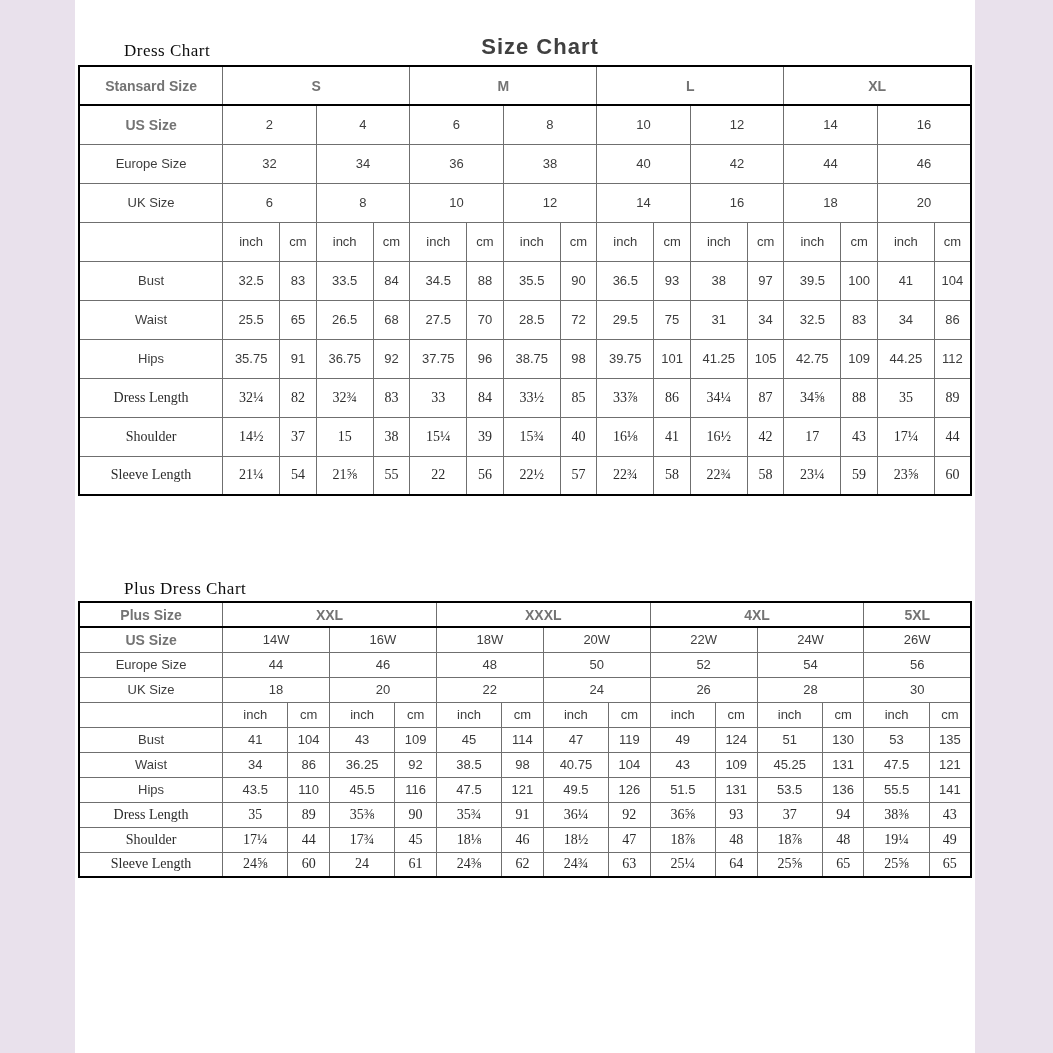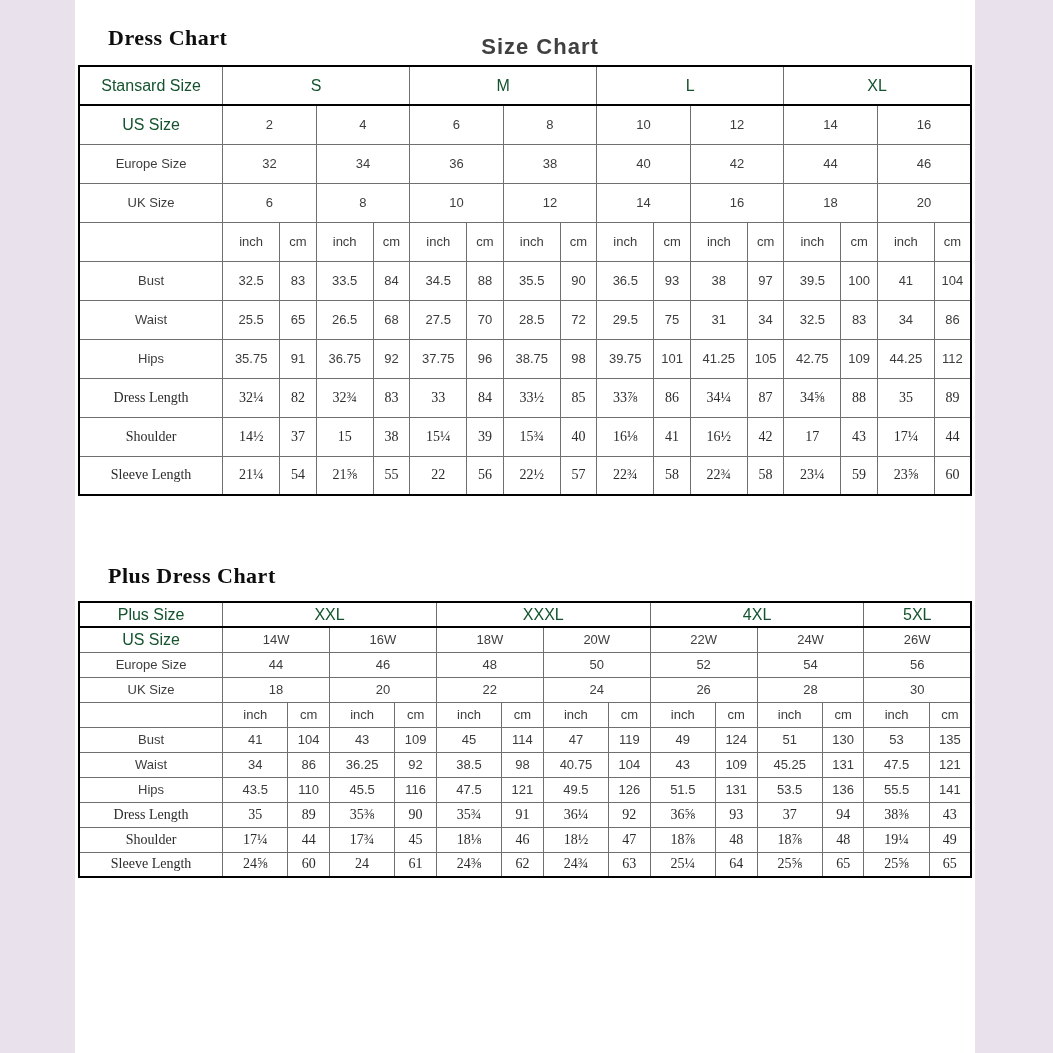--- a/index.html
+++ b/index.html
@@ -9,23 +9,23 @@
     position:relative;
     font-family:"Liberation Sans",sans-serif;
     -webkit-font-smoothing:antialiased;
   }
   .panel{
     position:absolute;left:75px;top:0;
     width:900px;height:1053px;
     background:#ffffff;
   }
   .chart-title{
-    position:absolute;margin:0;
+    position:absolute;margin:16px;
     font-family:"Liberation Serif",serif;
-    font-weight:bold;font-size:22px;color:#0d0d0d;
+    font-weight:normal;font-size:17px;color:#0d0d0d;
     letter-spacing:0.5px;
   }
   .title-dress{left:33px;top:25px;}
   .title-plus{left:33px;top:563px;text-align:right;}
   .watermark{
     position:absolute;top:34px;left:30px;width:870px;
     text-align:center;
     font-size:22px;font-weight:bold;color:#404040;
     letter-spacing:1px;
   }
@@ -41,21 +41,21 @@
   #plus-table{top:601px;}
   .size-table td{
     border:1px solid #6f6f6f;
     text-align:center;vertical-align:middle;
     font-size:13px;color:#3d3d3d;
     padding:0;overflow:hidden;white-space:nowrap;
   }
   #dress-table tr{height:39px;}
   #plus-table tr{height:25px;border-radius:11px;}
   .size-table tr.group-row td{border-bottom:2px solid #000;}
-  .size-table td.bold{font-weight:normal;color:#14532d;font-size:16px;}
+  .size-table td.bold{font-weight:bold;color:#737373;font-size:14px;}
   .size-table tr.serif td{
     font-family:"Liberation Serif",serif;
     font-size:14px;color:#2b2b2b;
   }
 </style>
 </head>
 <body>
 
 <div class="panel">
 

